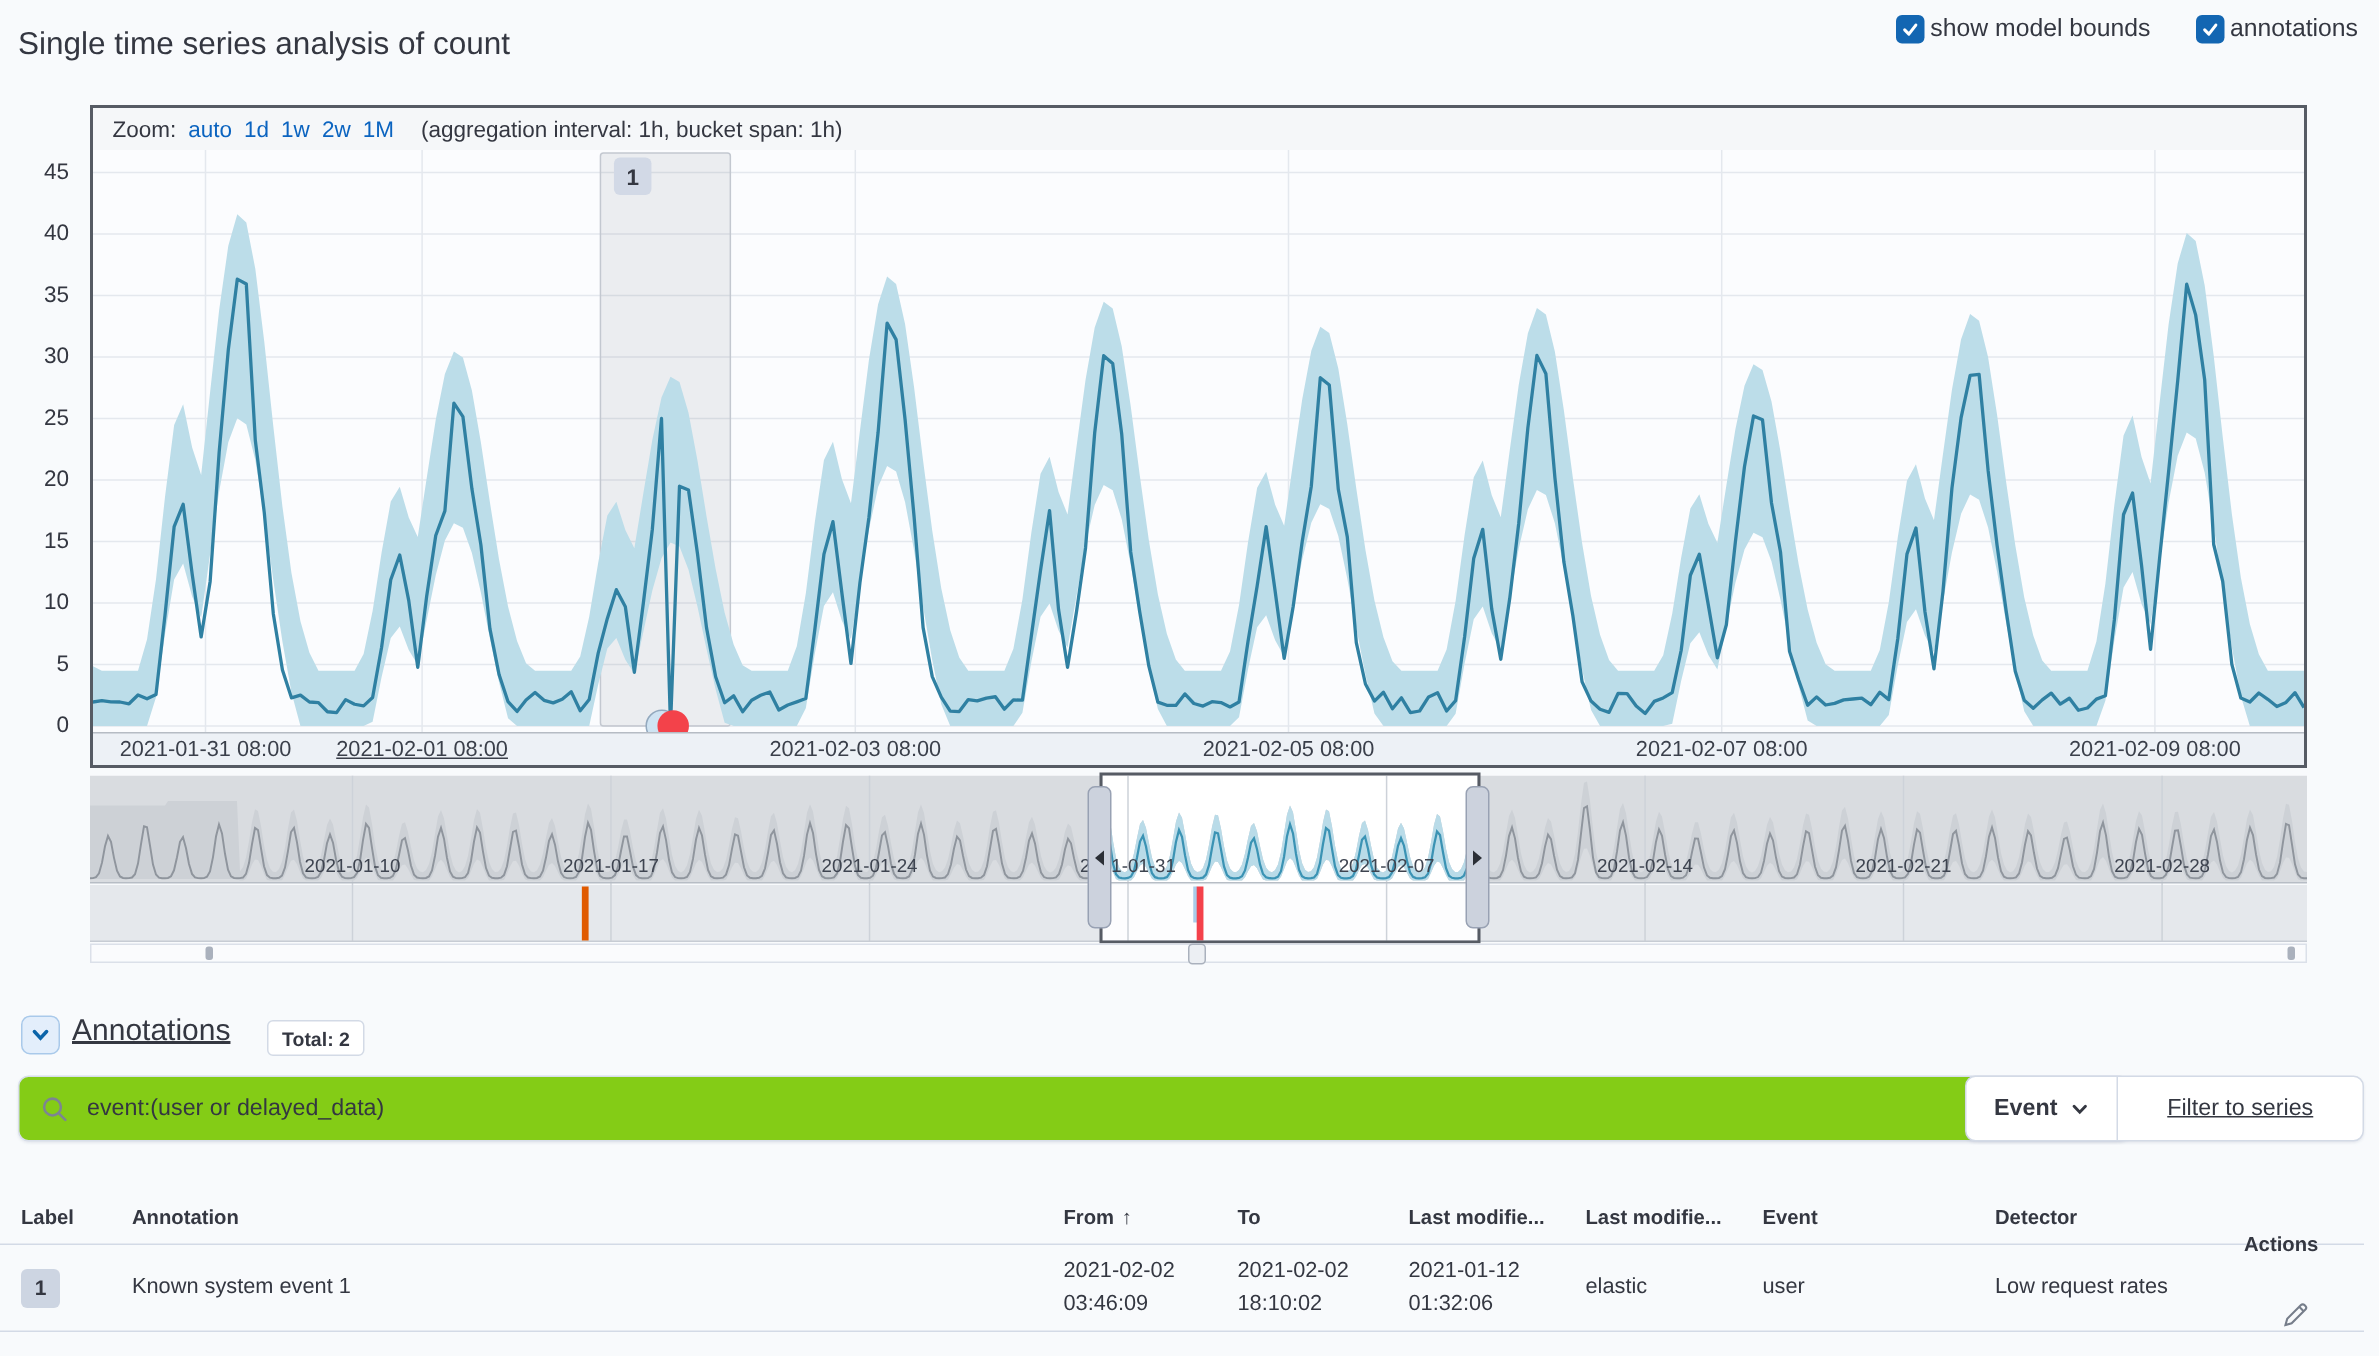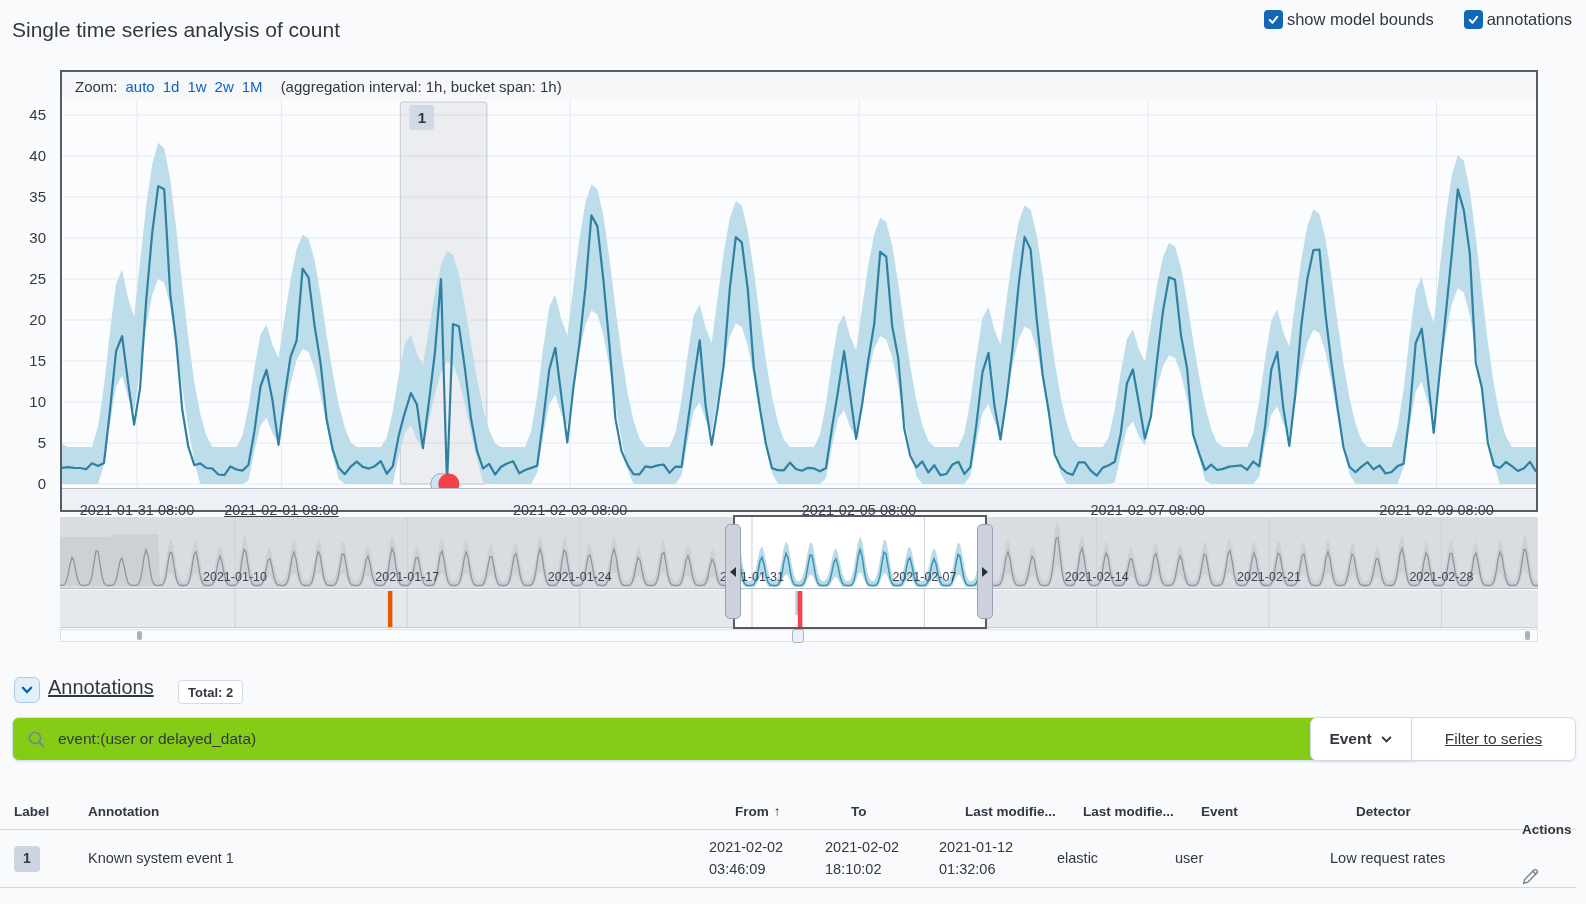--- a/index.html
+++ b/index.html
@@ -15,21 +15,21 @@
   .cb-label { font-size:16.5px; color:#343741; }
 
   
   .panel { left:60px; top:70px; width:1478px; height:442px; border:2px solid #565b64; background:#f9a8d4; }
   .toolbar { height:28px; display:flex; align-items:center; padding-left:13px; background:#f5f7f9; font-size:15px; color:#343741; gap:0; }
   .toolbar .zl { margin-right:8px; }
   .zoom-link { color:#0b64c0; margin-right:8px; cursor:pointer; }
   .toolbar .note { margin-left:10px; color:#343741; }
   #main-plot { display:block; width:1474px; height:388px; }
   .axis-strip { height:22px; background:#edf1f6; border-top:1px solid #b6bcc4; position:relative; font-size:14.5px; color:#3a3f4a; }
-  .xtick { position:absolute; top:13px; transform:translateX(-50%); white-space:nowrap; }
+  .xtick { position:absolute; top:3px; transform:translateX(-50%); white-space:nowrap; }
   #y-axis { left:0; top:100px; width:52px; height:388px; }
   .ytick { position:absolute; right:6px; width:46px; text-align:right; font-size:15px; color:#343741; }
 
   
   #nav { left:60px; top:517px; display:block; }
   .sel-box { left:733px; top:515px; width:254px; height:114px; border:2px solid #565b64; background:transparent; }
   .sel-handle { width:16px; height:95px; top:524px; border:1px solid #98a1b3; background:#ccd2dd; border-radius:5px; display:flex; align-items:center; justify-content:center; }
   .tri-l { width:0; height:0; border-top:5px solid transparent; border-bottom:5px solid transparent; border-right:6px solid #2b2f36; }
   .tri-r { width:0; height:0; border-top:5px solid transparent; border-bottom:5px solid transparent; border-left:6px solid #2b2f36; }
   .brush { left:60px; top:629px; width:1478px; height:13px; background:#fafbfd; border:1px solid #dbe0e9; }
@@ -214,21 +214,21 @@
         <polyline points="2.5,4.2 6,7.8 9.5,4.2" fill="none" stroke="#343741" stroke-width="1.8" stroke-linecap="round"></polyline>
       </svg>
   </div>
   <div class="btn-seg btn-filter">Filter to series</div>
 </div>
 
 <div class="abs tbl">
   <div class="tbl-header" id="tbl-header">
       <div class="cell" style="width: 74px;"><span>Label</span></div>
       <div class="cell" style="width: 621px;"><span>Annotation</span></div>
-      <div class="cell" style="width: 116px; margin-left: 26px;"><span>From</span><span class="sort-arrow">↑</span></div>
+      <div class="cell" style="width: 116px;"><span>From</span><span class="sort-arrow">↑</span></div>
       <div class="cell" style="width: 114px;"><span>To</span></div>
       <div class="cell" style="width: 118px;"><span>Last modifie...</span></div>
       <div class="cell" style="width: 118px;"><span>Last modifie...</span></div>
       <div class="cell" style="width: 155px;"><span>Event</span></div>
       <div class="cell" style="width: 166px;"><span>Detector</span></div>
       <div class="cell cell-actions">
         <span>Actions</span>
       </div>
     </div>
   <div id="tbl-body">

